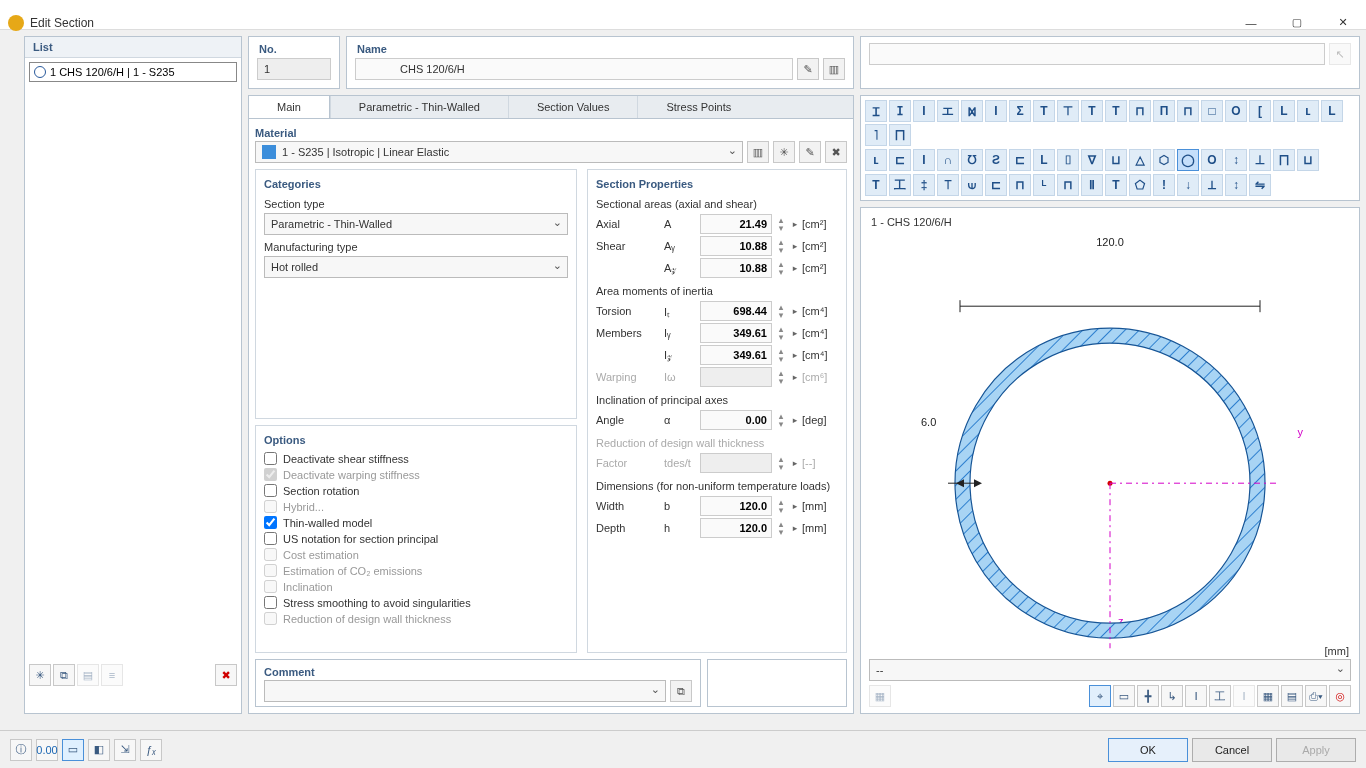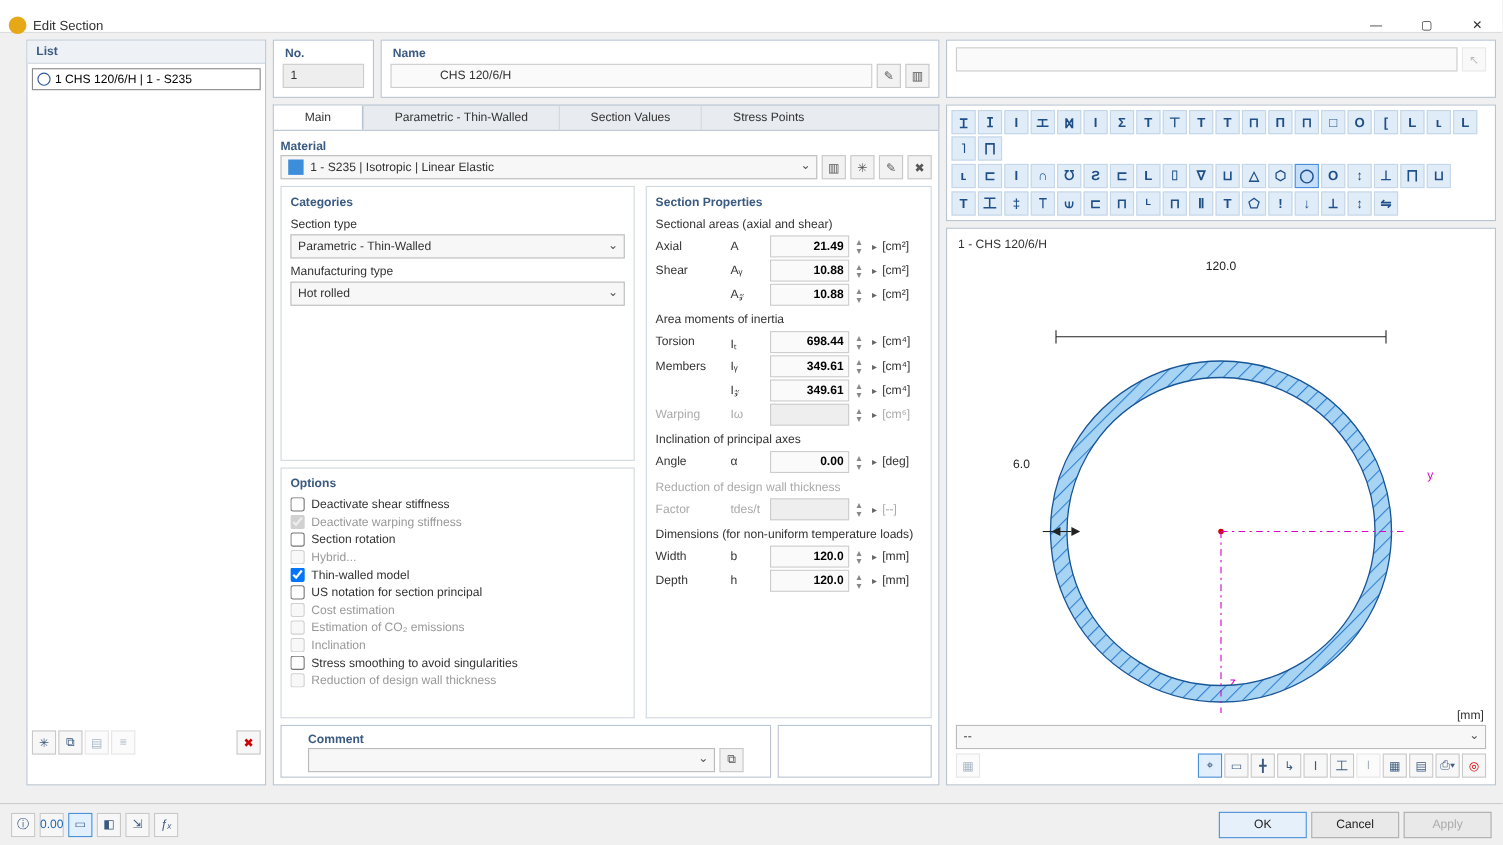--- a/index.html
+++ b/index.html
@@ -50,21 +50,21 @@
 .prop-row .sym { color:#333; }
 .prop-row input { height:20px; border:1px solid #ccc; text-align:right; padding:0 4px; background:#fafafa; width:100%;font-weight:bold;}
 .prop-row input:disabled { background:#eee; color:#999; }
 .prop-row .spin { color:#888; font-size:9px; line-height:8px; text-align:center;}
 .prop-row .arrow { color:#666; font-size:9px; text-align:center;}
 .prop-row .unit { color:#333; }
 .prop-row.faded .lbl, .prop-row.faded .sym, .prop-row.faded .unit { color:#aaa; }
 .sect-hdr { color:#333; font-weight:normal; margin:6px 0 3px 0; }
 .sect-hdr.faded { color:#aaa; }
 .comment-row { display:grid; grid-template-columns:1fr 140px; gap:6px; }
-.comment-panel { border:1px solid #b8c4d0; background:#fff; padding:4px 24px; }
+.comment-panel { border:1px solid #b8c4d0; background:#fff; padding:4px 8px; }
 .preview-panel { display:flex; flex-direction:column; gap:0; }
 .shape-palette { border:1px solid #b8c4d0; background:#fff; padding:4px; display:flex; flex-direction:column; gap:3px; }
 .shape-row { display:flex; flex-wrap:wrap; gap:2px; }
 .shape-btn { width:22px; height:22px; background:#e0ecf7; border:1px solid #c4d6e8; display:flex; align-items:center; justify-content:center; color:#1f4f88; cursor:pointer; font-weight:bold; font-size:12px; font-family:"Segoe UI Symbol",sans-serif;}
 .shape-btn.sel { background:#c5dffb; border-color:#4a90d9; }
 .cross-view { flex:1; border:1px solid #b8c4d0; background:#fff; position:relative; margin-top:6px; }
 .cross-title { position:absolute; left:10px; top:8px; color:#333; }
 .unit-label { position:absolute; right:10px; bottom:56px; color:#333; }
 .view-dd { position:absolute; left:8px; right:8px; bottom:32px; }
 .view-toolbar { position:absolute; left:8px; right:8px; bottom:6px; display:flex; gap:2px; }

